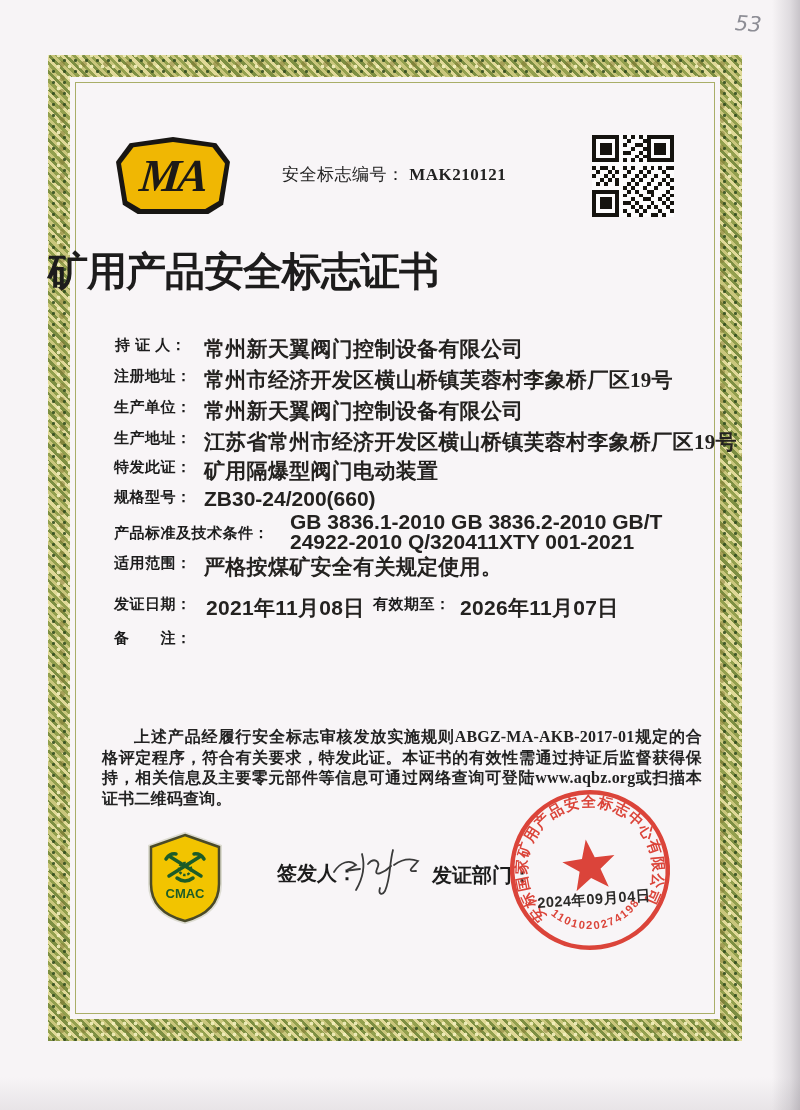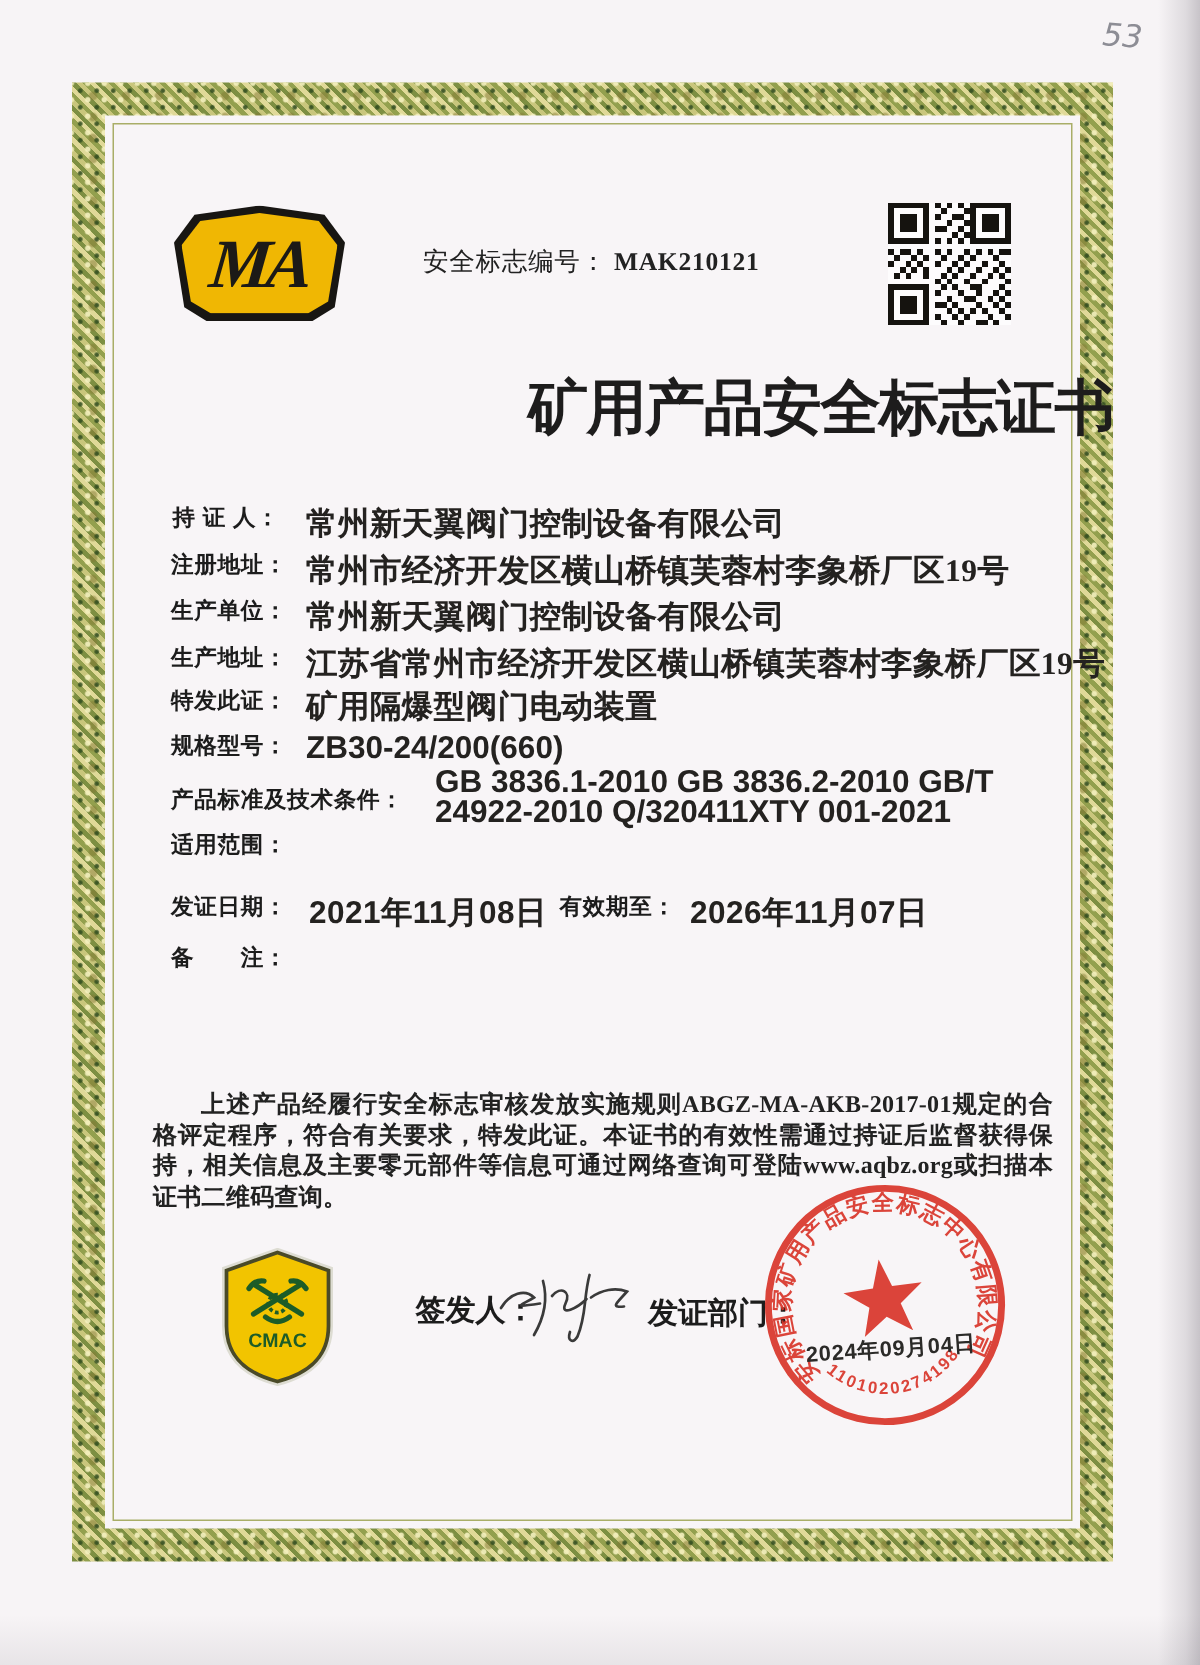--- a/index.html
+++ b/index.html
@@ -51,21 +51,21 @@
     font-weight:bold;font-style:italic;font-size:46px;color:#1c1a17;
     letter-spacing:-3px;transform:skewX(-6deg);line-height:1;
   }
   .mark-number{
     position:absolute;left:282px;top:163px;font-size:17px;color:#222;
     font-family:"Liberation Serif",serif;letter-spacing:.5px;
   }
   .mark-number b{font-weight:600;}
   .qr{position:absolute;left:592px;top:135px;width:82px;height:82px;}
   .cert-title{
-    position:absolute;left:48px;top:244px;width:694px;text-align:right;
+    position:absolute;left:48px;top:244px;width:694px;text-align:left;
     font-family:"Liberation Serif",serif;font-weight:bold;
     font-size:40px;color:#1d1c1c;letter-spacing:-1px;
   }
   .lbl{
     position:absolute;font-size:15px;font-weight:bold;color:#1c1c1c;
     white-space:nowrap;letter-spacing:.5px;
   }
   .val{
     position:absolute;font-size:21px;font-weight:bold;color:#242220;
     font-family:"Liberation Serif",serif;white-space:nowrap;letter-spacing:.3px;
@@ -140,20 +140,21 @@
   <div class="lbl" style="left:114px;top:458px">特发此证：</div>
   <div class="val" style="left:204px;top:457px">矿用隔爆型阀门电动装置</div>
 
   <div class="lbl" style="left:114px;top:488px">规格型号：</div>
   <div class="val" style="left:204px;top:487px;font-family:'Liberation Sans',sans-serif;letter-spacing:0">ZB30-24/200(660)</div>
 
   <div class="lbl" style="left:114px;top:524px">产品标准及技术条件：</div>
   <div class="val wrap" style="left:290px;top:512px;width:414px;font-family:'Liberation Sans',sans-serif;letter-spacing:0">GB 3836.1-2010 GB 3836.2-2010 GB/T 24922-2010 Q/320411XTY 001-2021</div>
 
   <div class="lbl" style="left:114px;top:554px">适用范围：</div>
+  <div class="val" style="left:204px;top:553px">严格按煤矿安全有关规定使用。</div>
 
   <div class="lbl" style="left:114px;top:595px">发证日期：</div>
   <div class="val" style="left:206px;top:594px;font-family:'Liberation Sans',sans-serif">2021年11月08日</div>
   <div class="lbl" style="left:373px;top:595px">有效期至：</div>
   <div class="val" style="left:460px;top:594px;font-family:'Liberation Sans',sans-serif">2026年11月07日</div>
 
   <div class="lbl" style="left:114px;top:629px">备　　注：</div>
 
   <div class="statement">上述产品经履行安全标志审核发放实施规则ABGZ-MA-AKB-2017-01规定的合格评定程序，符合有关要求，特发此证。本证书的有效性需通过持证后监督获得保持，相关信息及主要零元部件等信息可通过网络查询可登陆www.aqbz.org或扫描本证书二维码查询。</div>
 

